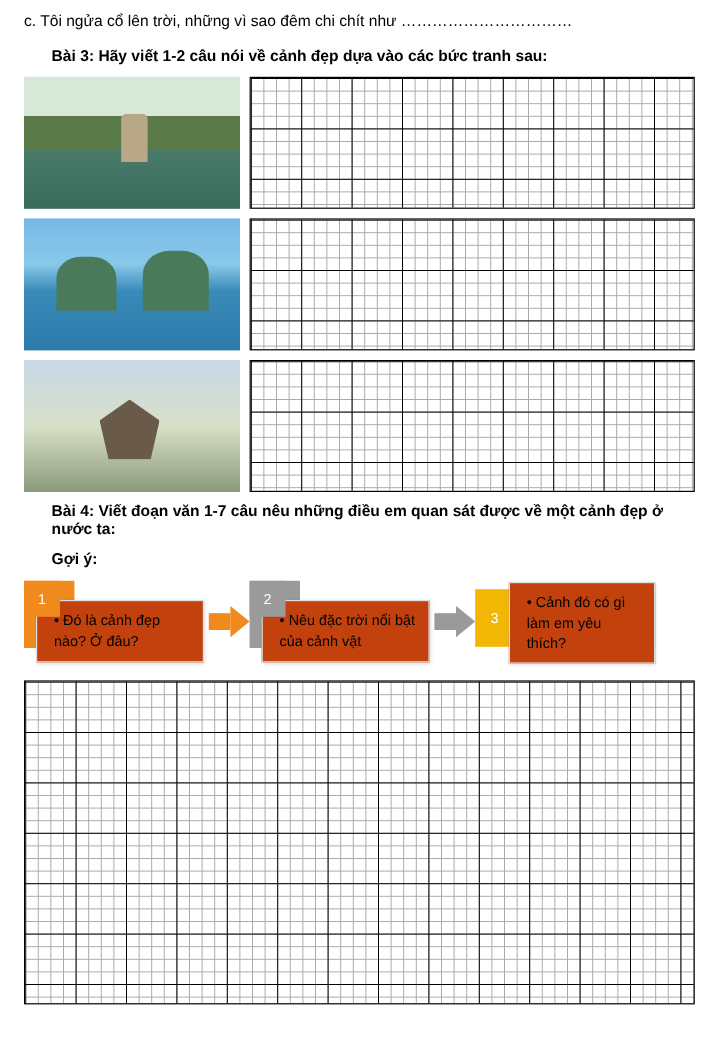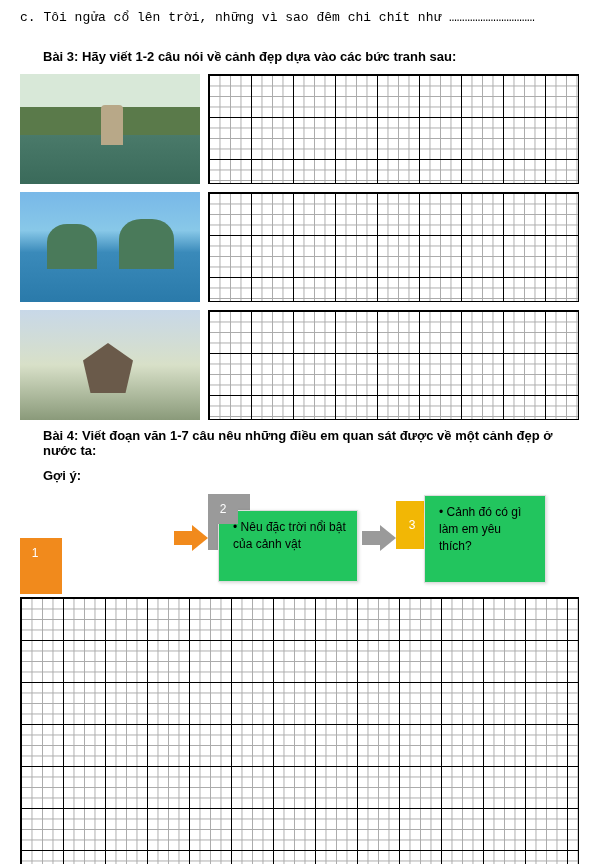--- a/index.html
+++ b/index.html
@@ -5,22 +5,21 @@
   * { margin: 0; padding: 0; box-sizing: border-box; }
   body {
     width: 599px;
     font-family: Arial, sans-serif;
     font-size: 13px;
     color: #000;
     background: #fff;
     padding: 10px 20px;
   }
   .line-c {
-    margin-bottom: 24px;
-    font-family: Liberation Mono, monospace;
+    margin-bottom: 14px;
   }
   .heading {
     font-weight: bold;
     margin-bottom: 10px;
     padding-left: 23px;
   }
   .row {
     display: flex;
     gap: 8px;
     margin-bottom: 8px;
@@ -73,24 +72,24 @@
     width: 22px;
     height: 30px;
     display: flex;
     align-items: center;
     justify-content: center;
     color: #fff;
     font-size: 12px;
     z-index: 2;
   }
   .hint-card {
-    background: #22c55e;
+    background: #c2410c;
     border: 1px solid #ddd;
     box-shadow: 1px 1px 3px rgba(0,0,0,0.15);
-    padding: 8px 10px 28px 14px;
+    padding: 8px 10px 8px 14px;
     margin-top: 16px;
     margin-left: 10px;
     font-size: 12px;
     line-height: 1.4;
   }
   .arrow-shaft {
     width: 30px;
     height: 20px;
     position: relative;
   }
@@ -177,20 +176,23 @@
 
 <div class="heading">Bài 4: Viết đoạn văn 1-7 câu nêu những điều em quan sát được về một cảnh đẹp ở nước ta:</div>
 
 <div class="heading" style="margin-top:0;">Gợi ý:</div>
 
 <div class="hints-row">
 
   <div class="hint-block" style="position:relative;">
     <div style="position:absolute;left:0;top:0;width:42px;height:56px;background:#f18a1c;"></div>
     <div class="num-badge" style="background:#f18a1c;width:30px;height:30px;">1</div>
+    <div class="hint-card" style="position:relative;">
+      <div class="bullet">Đó là cảnh đẹp nào? Ở đâu?</div>
+    </div>
   </div>
 
   <div class="arrow-shaft arrow-orange"></div>
 
   <div class="hint-block" style="position:relative;">
     <div style="position:absolute;left:0;top:0;width:42px;height:56px;background:#9a9a9a;"></div>
     <div class="num-badge" style="background:#9a9a9a;width:30px;height:30px;">2</div>
     <div class="hint-card" style="position:relative;">
       <div class="bullet">Nêu đặc trời nổi bật của cảnh vật</div>
     </div>

